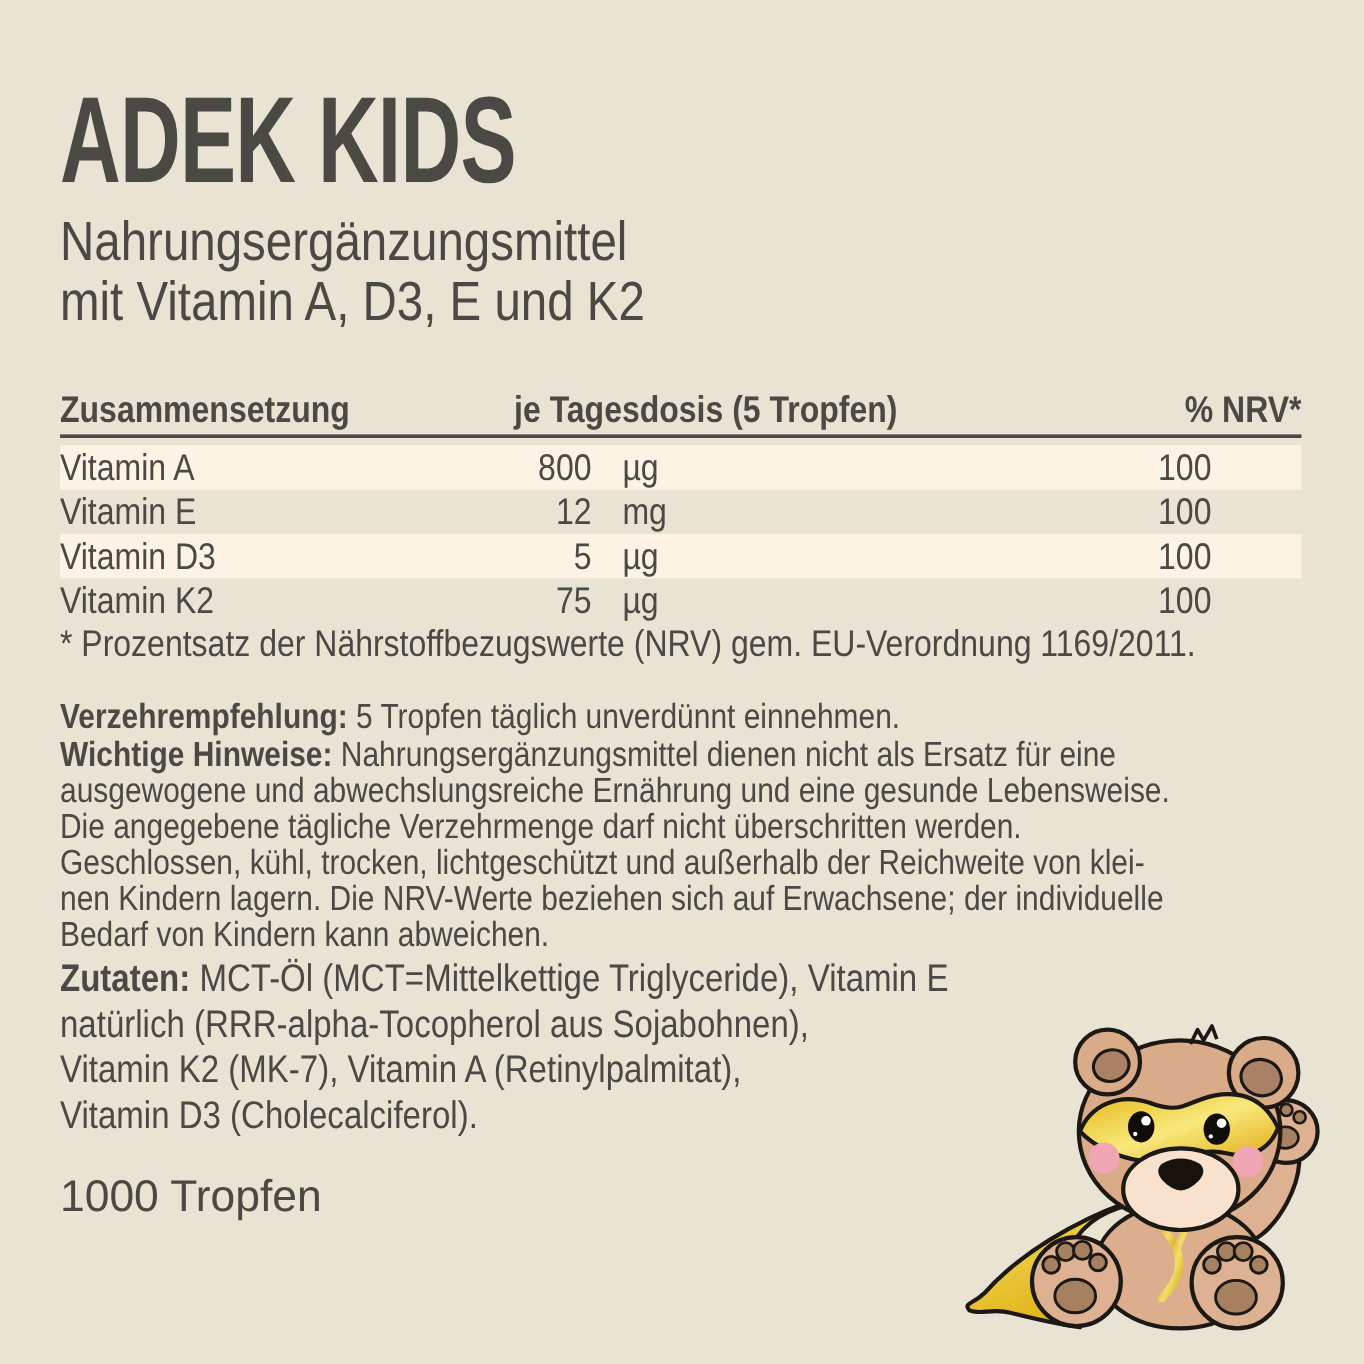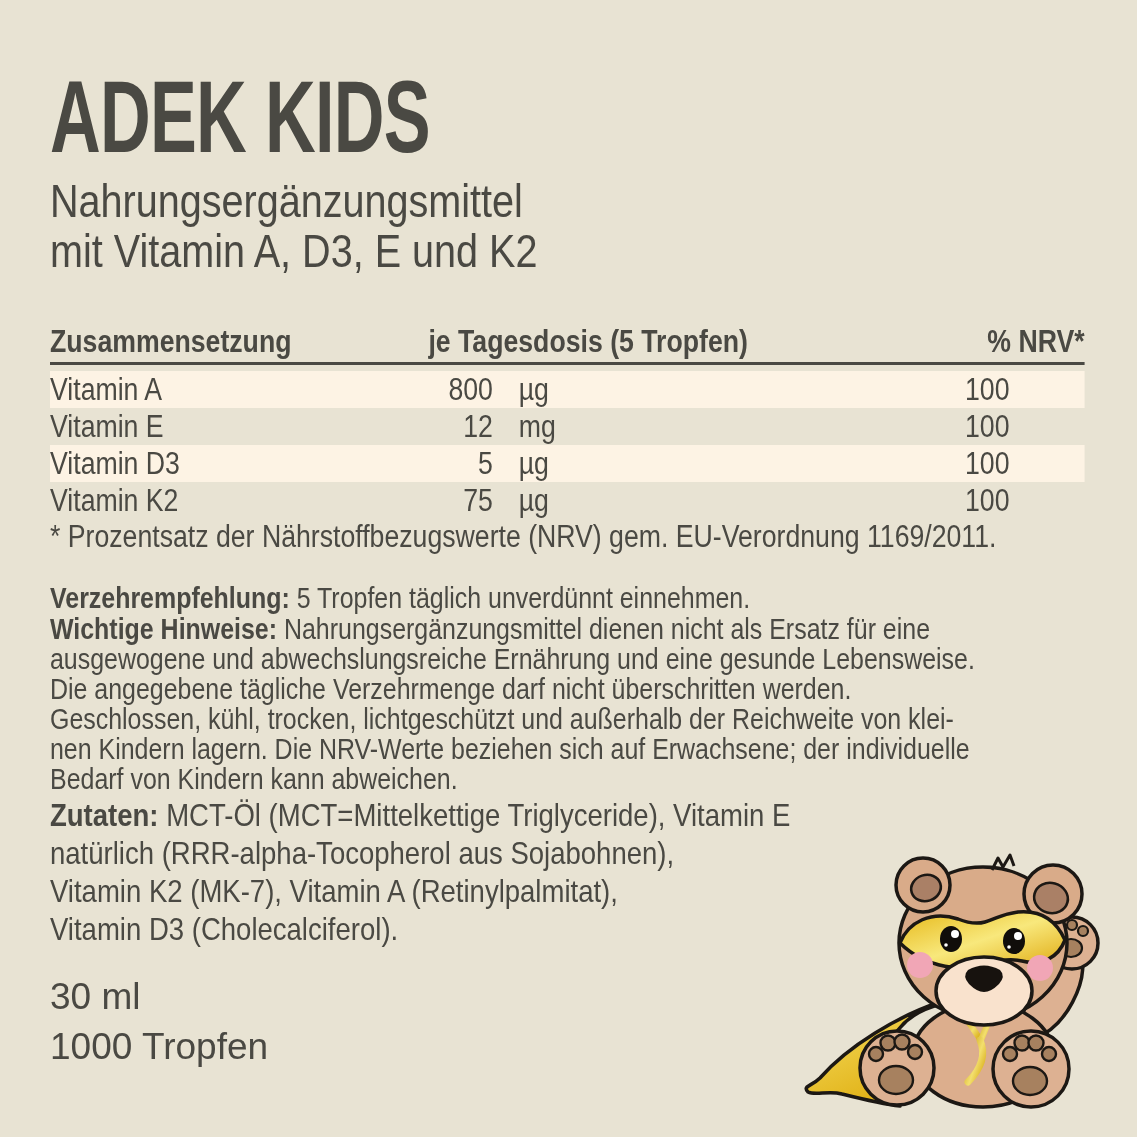--- a/index.html
+++ b/index.html
@@ -126,21 +126,20 @@
 Bedarf von Kindern kann abweichen.</span></p>
 
     <p class="para ingredients"><b>Zutaten:</b> <span class="pre">MCT-Öl (MCT=Mittelkettige Triglyceride), Vitamin E
 natürlich (RRR-alpha-Tocopherol aus Sojabohnen),
 Vitamin K2 (MK-7), Vitamin A (Retinylpalmitat),
 Vitamin D3 (Cholecalciferol).</span></p>
 
   </div>
 
   <ul class="quantity">
-    <li>30 ml</li>
     <li>1000 Tropfen</li>
   </ul>
 
   <svg class="mascot" viewBox="0 0 347 297" aria-hidden="true">
     <defs>
       <linearGradient id="gGold" x1="0" y1="0" x2="1" y2="1">
         <stop offset="0" stop-color="#e6b818"></stop>
         <stop offset="0.5" stop-color="#f8e87c"></stop>
         <stop offset="1" stop-color="#dfa90f"></stop>
       </linearGradient>

